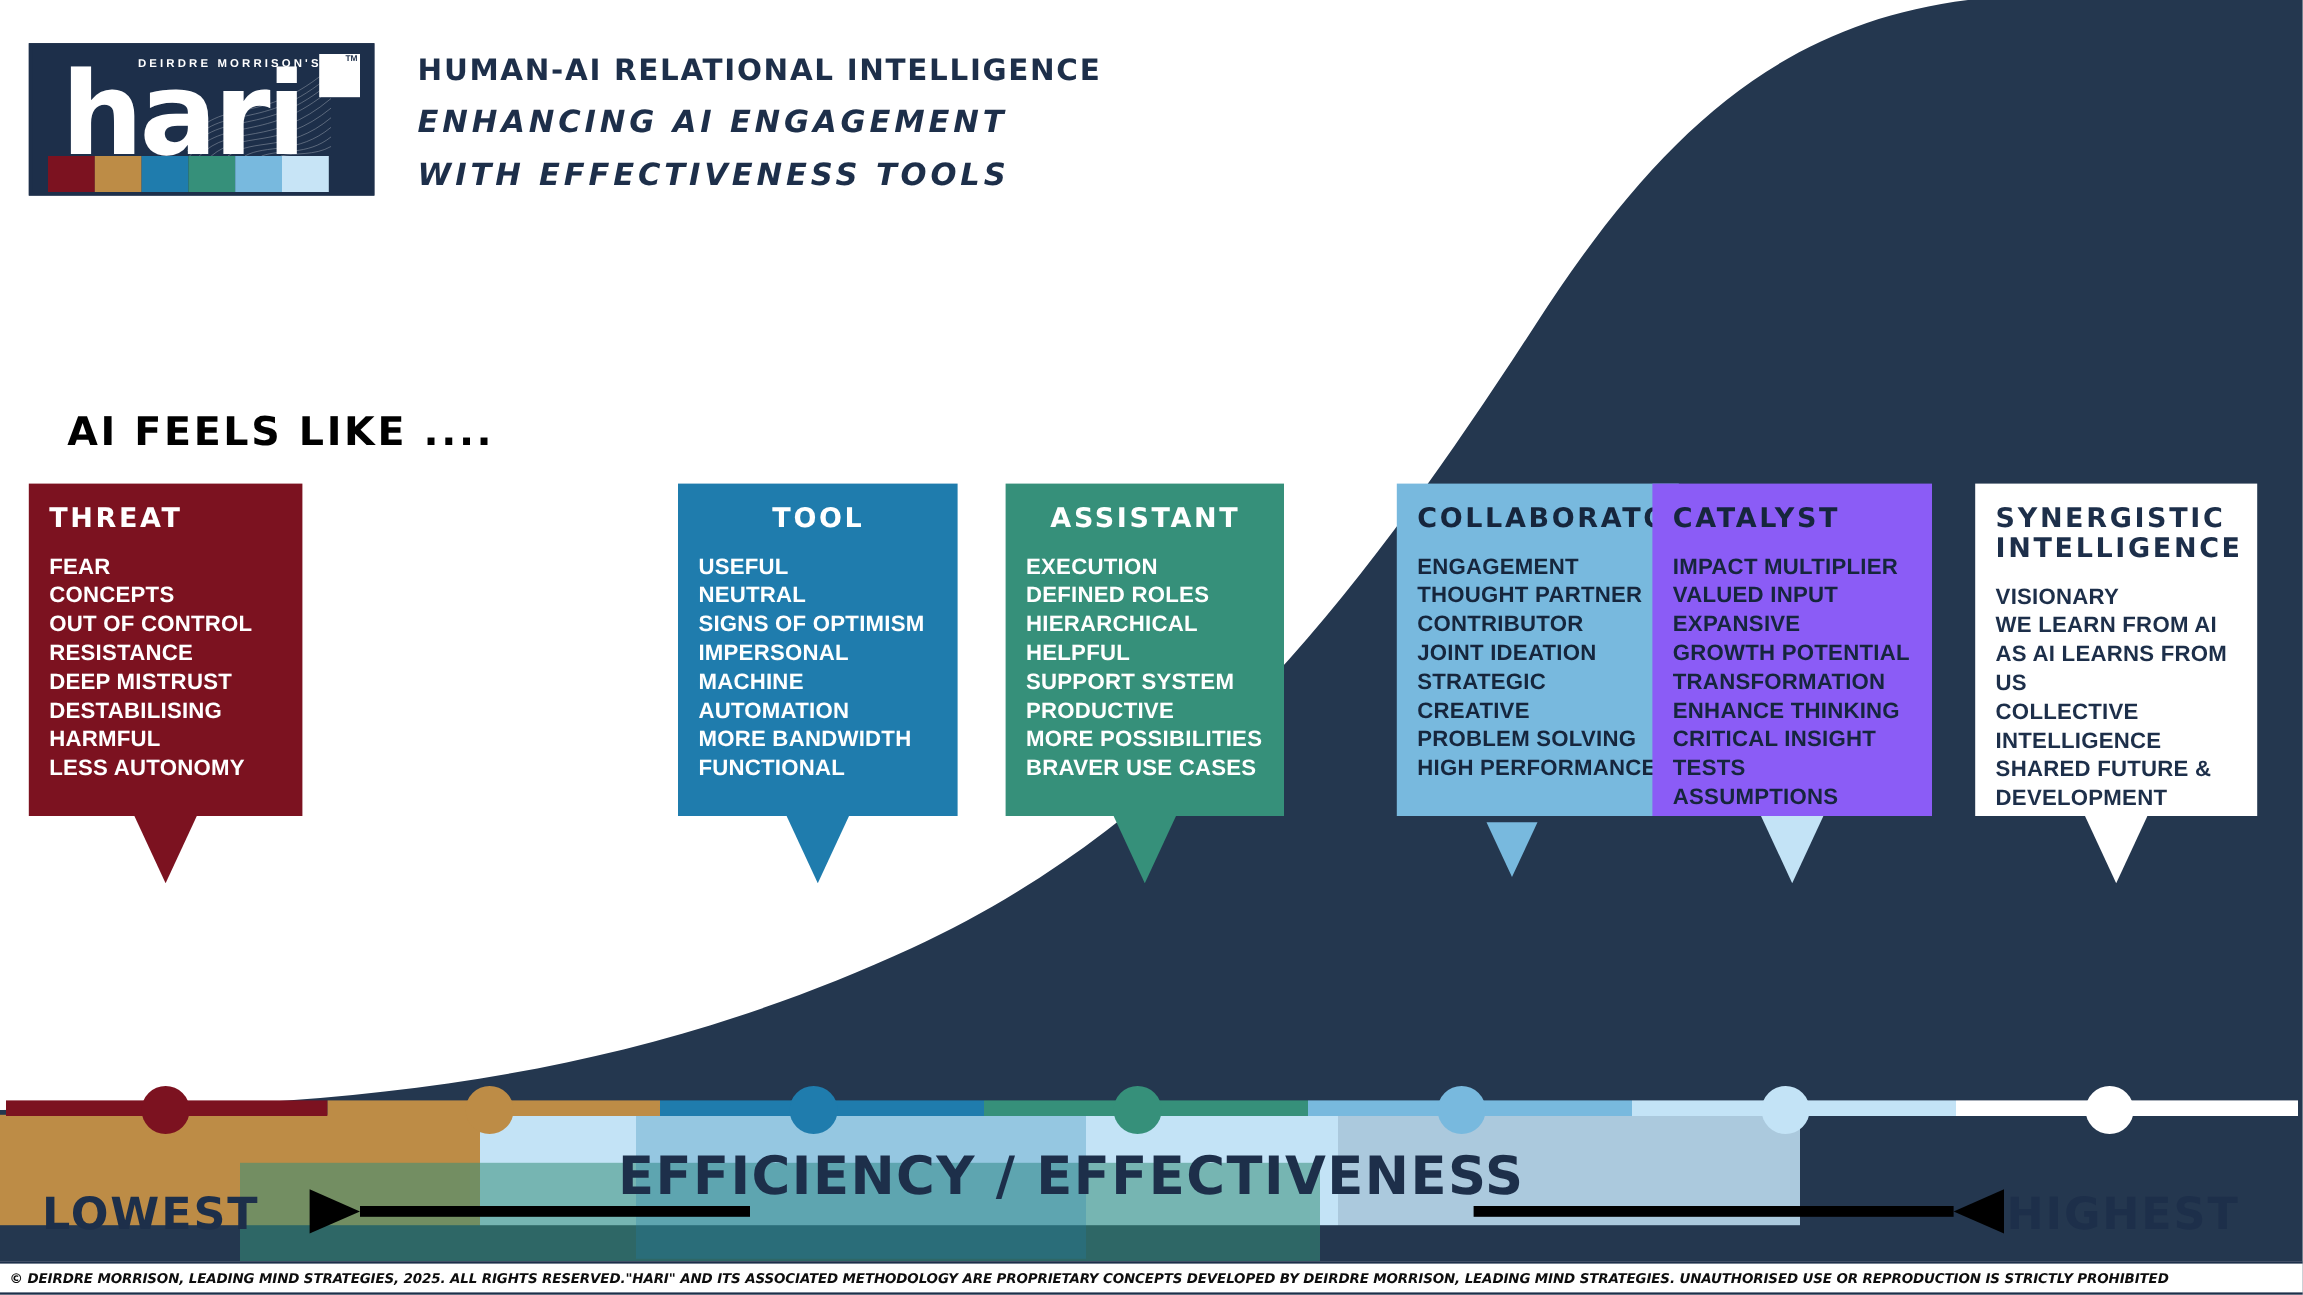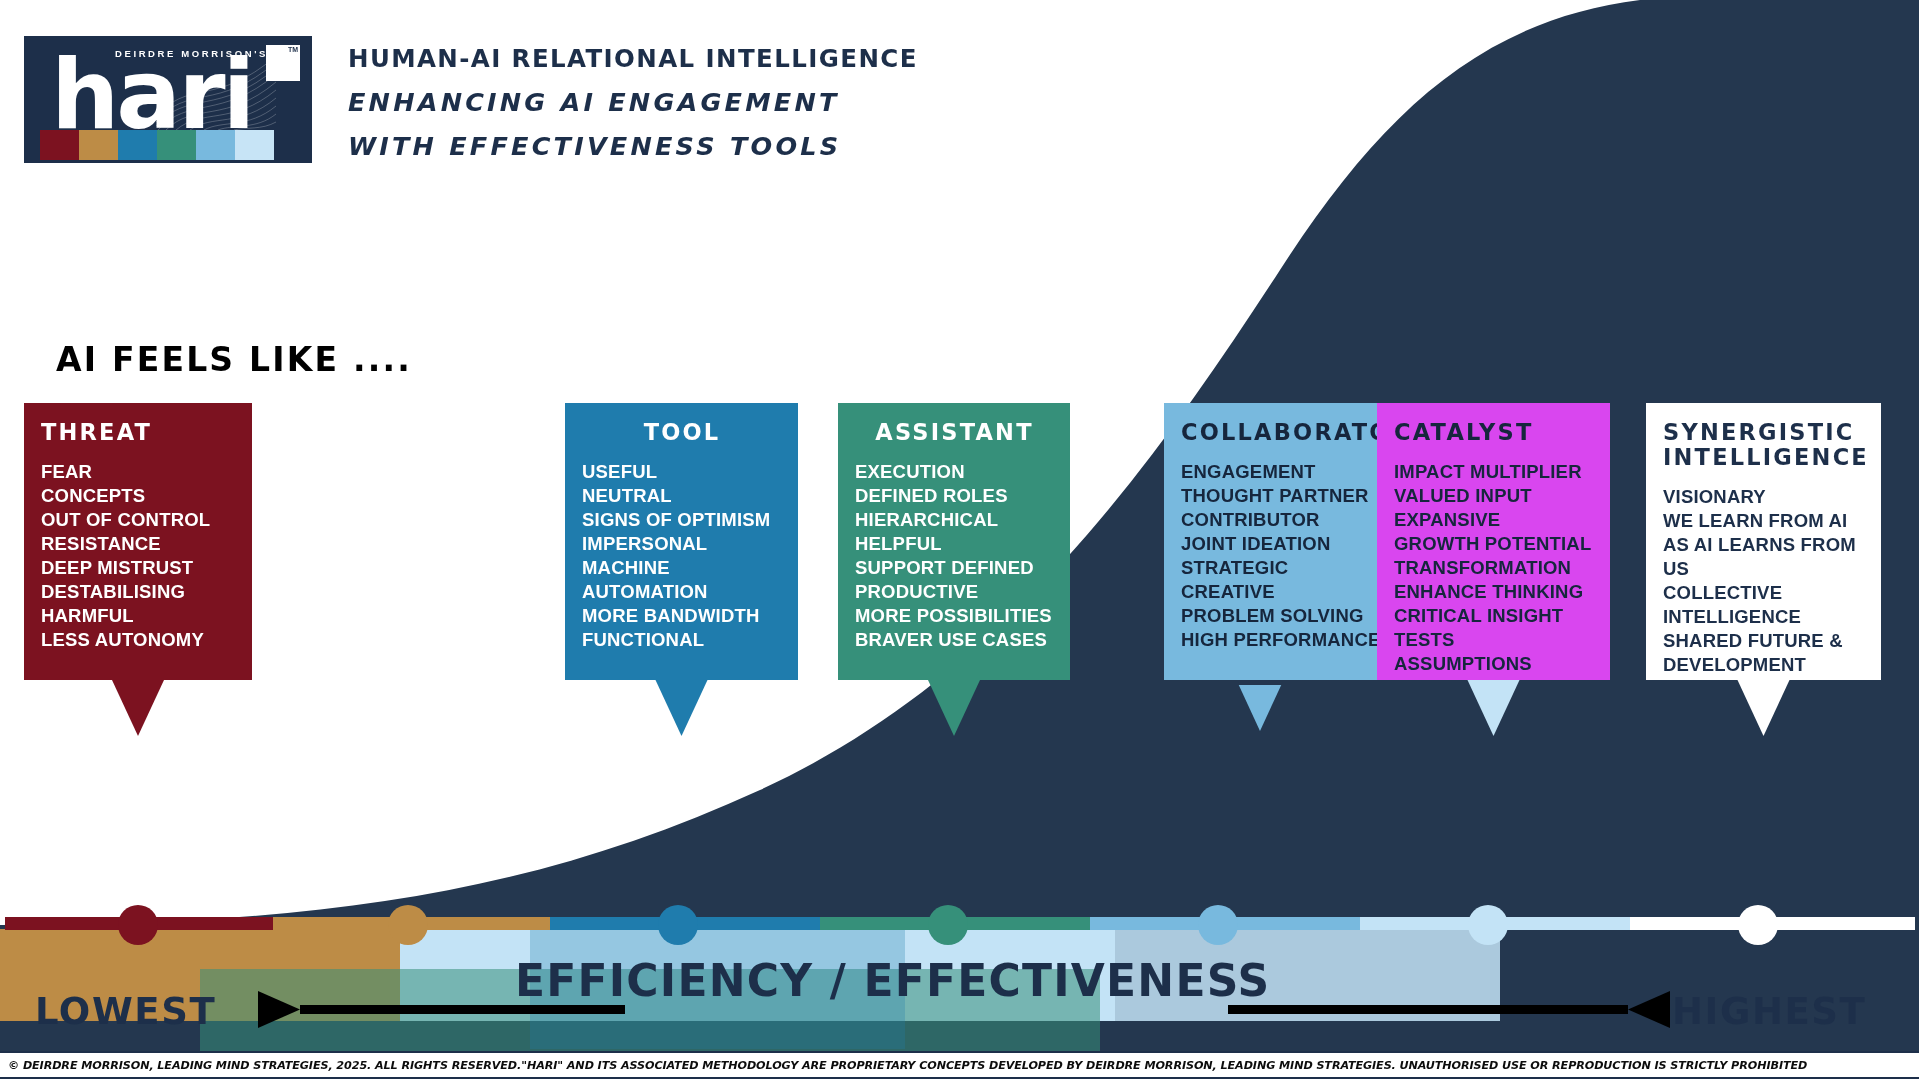--- a/index.html
+++ b/index.html
@@ -189,21 +189,21 @@
         </svg>
       </div>
       <div class="card" style="left: 838px; width: 232px;">
         <div class="card-body" style="background: rgb(54, 144, 122); color: rgb(255, 255, 255); height: 277px; width: 232px;">
           <div class="card-title center">ASSISTANT</div>
           <ul class="card-list">
             <li>EXECUTION</li>
             <li>DEFINED ROLES</li>
             <li>HIERARCHICAL</li>
             <li>HELPFUL</li>
-            <li>SUPPORT DEFINED</li>
+            <li>SUPPORT SYSTEM</li>
             <li>PRODUCTIVE</li>
             <li>MORE POSSIBILITIES</li>
             <li>BRAVER USE CASES</li>
           </ul>
         </div>
         <svg class="pointer" viewBox="0 0 232 56" width="232" height="56">
           <polygon points="90,0 142,0 116,56" fill="#36907a"></polygon>
         </svg>
       </div>
       <div class="card" style="left: 1164px; width: 192px;">
@@ -218,21 +218,21 @@
             <li>CREATIVE</li>
             <li>PROBLEM SOLVING</li>
             <li>HIGH PERFORMANCE</li>
           </ul>
         </div>
         <svg class="pointer" viewBox="0 0 235 56" width="235" height="56">
           <polygon points="91.5,0 143.5,0 117.5,56" fill="#78b9de"></polygon>
         </svg>
       </div>
       <div class="card" style="left: 1377px; width: 233px;">
-        <div class="card-body" style="background: #d946ef; color: rgb(22, 38, 61); height: 277px; width: 233px;">
+        <div class="card-body" style="background: #8b5cf6; color: rgb(22, 38, 61); height: 277px; width: 233px;">
           <div class="card-title">CATALYST</div>
           <ul class="card-list">
             <li>IMPACT MULTIPLIER</li>
             <li>VALUED INPUT</li>
             <li>EXPANSIVE</li>
             <li>GROWTH POTENTIAL</li>
             <li>TRANSFORMATION</li>
             <li>ENHANCE THINKING</li>
             <li>CRITICAL INSIGHT</li>
             <li>TESTS ASSUMPTIONS</li>

